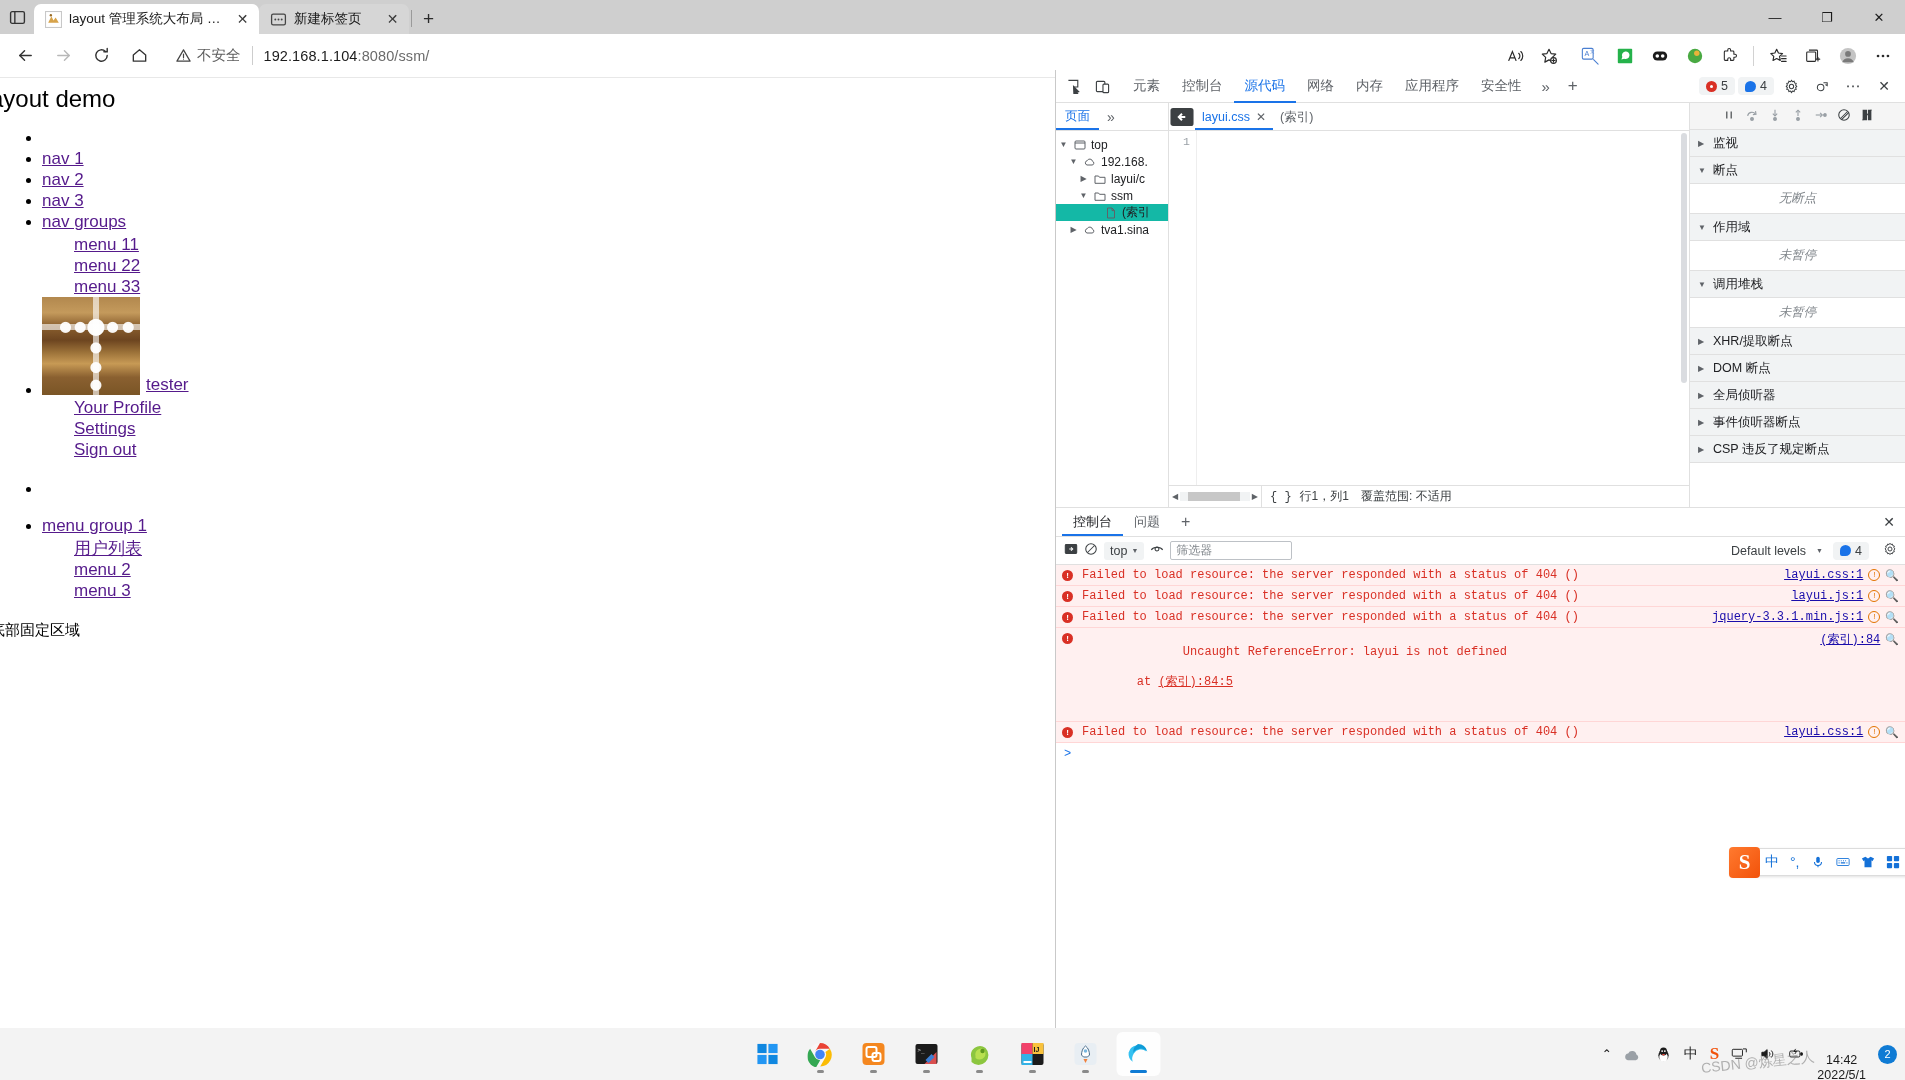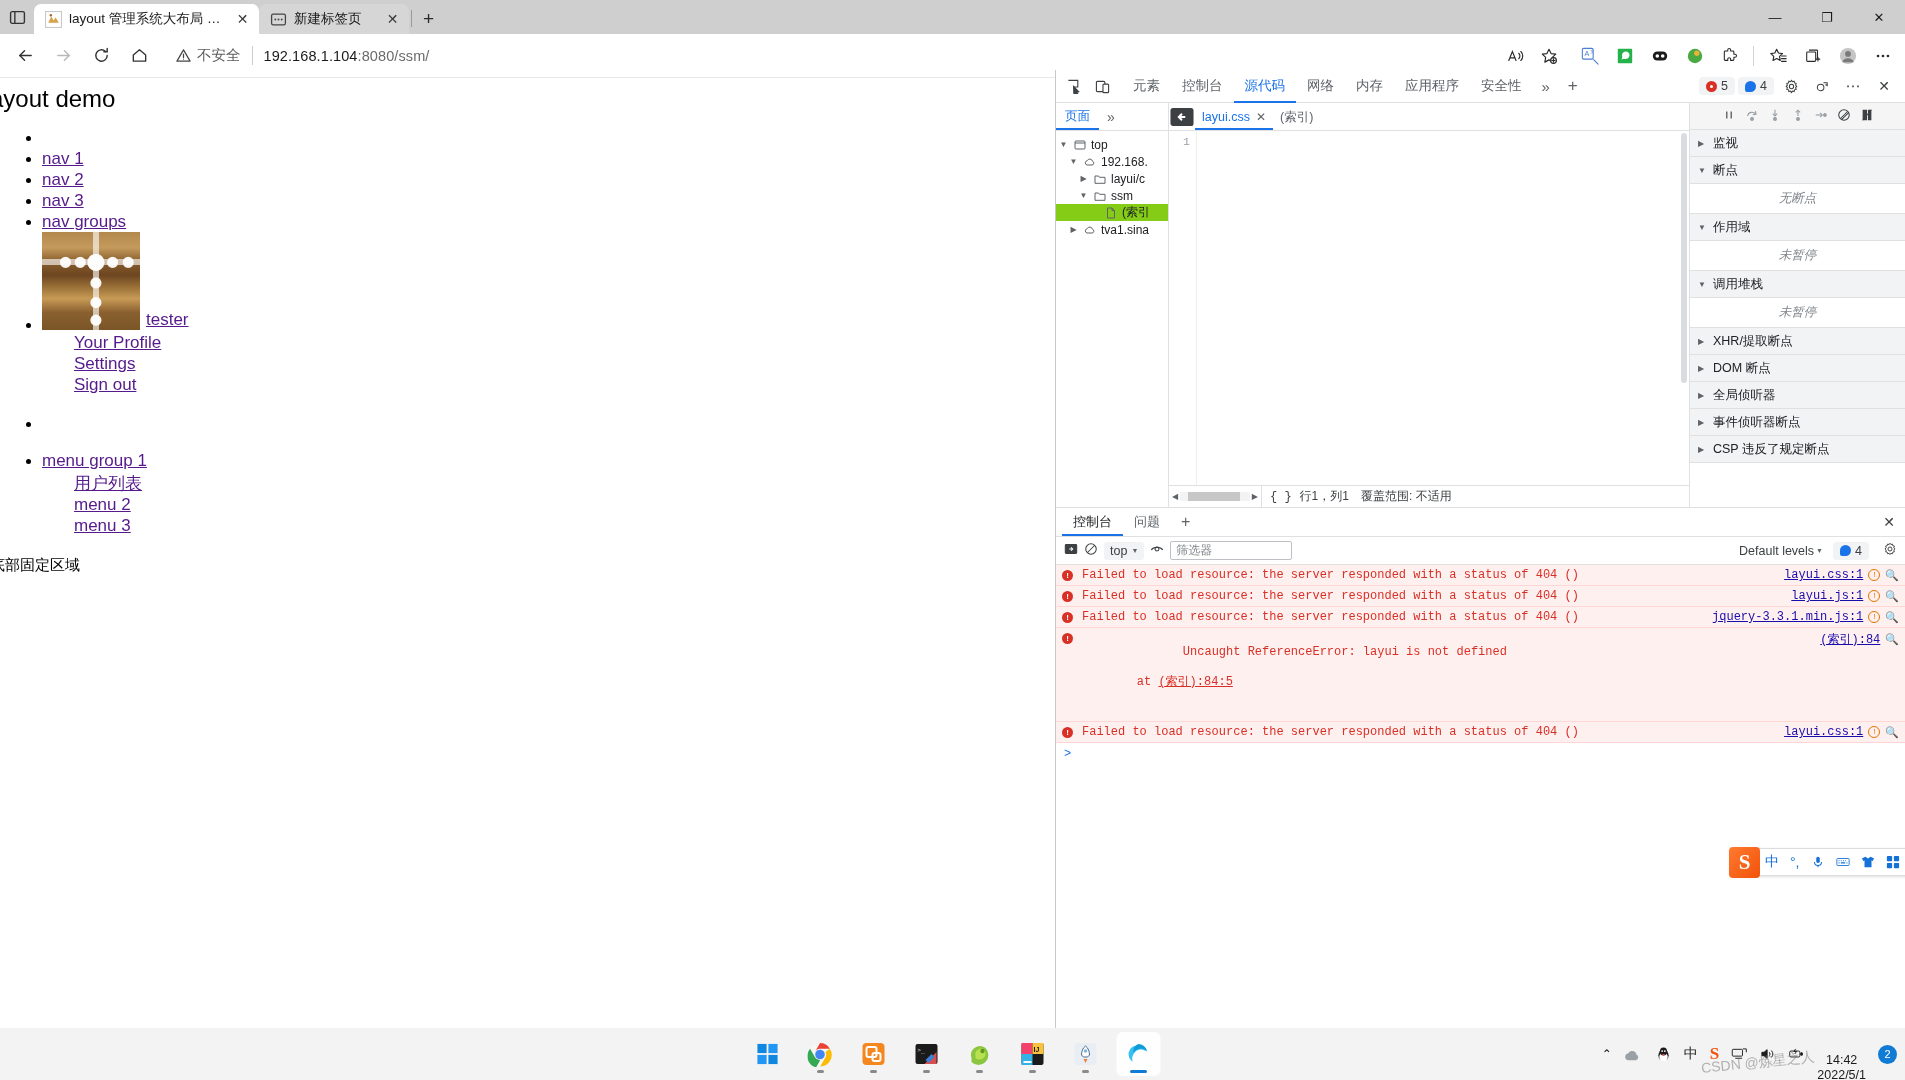--- a/index.html
+++ b/index.html
@@ -185,21 +185,21 @@
   .nav-pane {
     width: 113px; flex: 0 0 113px; border-right: 1px solid #e0e0e0;
     display: flex; flex-direction: column;
   }
   .nav-pane-tabs { display: flex; align-items: center; height: 28px; border-bottom: 1px solid #e0e0e0; }
   .np-tab { padding: 0 9px; height: 27px; line-height: 26px; font-size: 12.5px; color: #1a73e8;
             box-shadow: inset 0 -2px 0 #1a73e8; }
   .np-more { padding: 0 8px; color: #5f6368; font-size: 14px; }
   .tree { padding: 5px 0 0 0; font-size: 12px; flex: 1 1 auto; overflow: hidden; }
   .tnode { display: flex; align-items: center; gap: 4px; height: 17px; white-space: nowrap; color: #202124; }
-  .tnode.sel { background: #84cc16; }
+  .tnode.sel { background: #14b8a6; }
   .tw { width: 11px; flex: 0 0 11px; font-size: 8px; color: #5f6368; text-align: center; }
   .ticon2 { width: 14px; flex: 0 0 14px; display: flex; align-items: center; justify-content: center; }
   .ticon2 svg { width: 12px; height: 12px; }
 
   .editor-pane { flex: 1 1 auto; display: flex; flex-direction: column; min-width: 0;
                  border-right: 1px solid #e0e0e0; }
   .ed-tabs { height: 28px; display: flex; align-items: center; border-bottom: 1px solid #e0e0e0; }
   .ed-back { width: 26px; height: 27px; display: flex; align-items: center; justify-content: center; }
   .ed-tab { padding: 0 7px; height: 27px; line-height: 26px; font-size: 12.5px; color: #5f6368;
             display: flex; align-items: center; gap: 6px; white-space: nowrap; }
@@ -246,21 +246,21 @@
   .con-toolbar { height: 28px; flex: 0 0 28px; display: flex; align-items: center; gap: 6px;
                  padding: 0 8px; border-bottom: 1px solid #e0e0e0; }
   .con-toolbar svg { width: 14px; height: 14px; }
   .ctx-select { display: flex; align-items: center; gap: 4px; background: #f1f3f4;
                 border-radius: 3px; padding: 2px 6px; font-size: 12.5px; color: #3c4043; }
   .caret { font-size: 7px; color: #5f6368; }
   .filter-input { width: 122px; height: 19px; border: 1px solid #bdc1c6; border-radius: 2px;
                   padding: 0 5px; font-size: 12px; color: #80868b; display: flex; align-items: center;
                   background:#fff; }
   .levels { margin-left: auto; display: flex; align-items: center; gap: 10px; }
-  .lvl-sel { display: flex; align-items: center; gap: 2px; font-size: 12.5px; color: #3c4043; }
+  .lvl-sel { display: flex; align-items: center; gap: 10px; font-size: 12.5px; color: #3c4043; }
   .con-gear { padding-left: 4px; }
   .con-log { flex: 1 1 auto; overflow: hidden; font-family: "Liberation Mono", monospace;
              font-size: 12px; }
   .log-row { display: flex; align-items: flex-start; background: #fff0f0;
              border-bottom: 1px solid #ffd6d6; padding: 3px 6px 3px 6px; min-height: 19px; }
   .log-x { width: 12px; flex: 0 0 12px; margin-top: 2px; }
   .log-x .c { width: 11px; height: 11px; border-radius: 50%; background: #d93025;
               display: flex; align-items: center; justify-content: center; }
   .log-x .c::after { content: "!"; color: #fff; font-size: 8px; font-family: "Liberation Sans", sans-serif;
                      line-height: 11px; font-weight: bold; }
@@ -496,20 +496,31 @@
         <a class="lnk" href="#">nav 1</a>
       </li>
       <li>
         <a class="lnk" href="#">nav 2</a>
       </li>
       <li>
         <a class="lnk" href="#">nav 3</a>
       </li>
       <li>
         <a class="lnk" href="#">nav groups</a>
+        <ul class="sub">
+          <li>
+            <a class="lnk" href="#">menu 11</a>
+          </li>
+          <li>
+            <a class="lnk" href="#">menu 22</a>
+          </li>
+          <li>
+            <a class="lnk" href="#">menu 33</a>
+          </li>
+        </ul>
       </li>
       <li>
         <span class="avatar-row">
           <span class="avatar"></span>
           <a class="lnk" href="#" style="padding-left:6px;">tester</a>
         </span>
         <ul class="sub">
           <li>
             <a class="lnk" href="#">Your Profile</a>
           </li>

